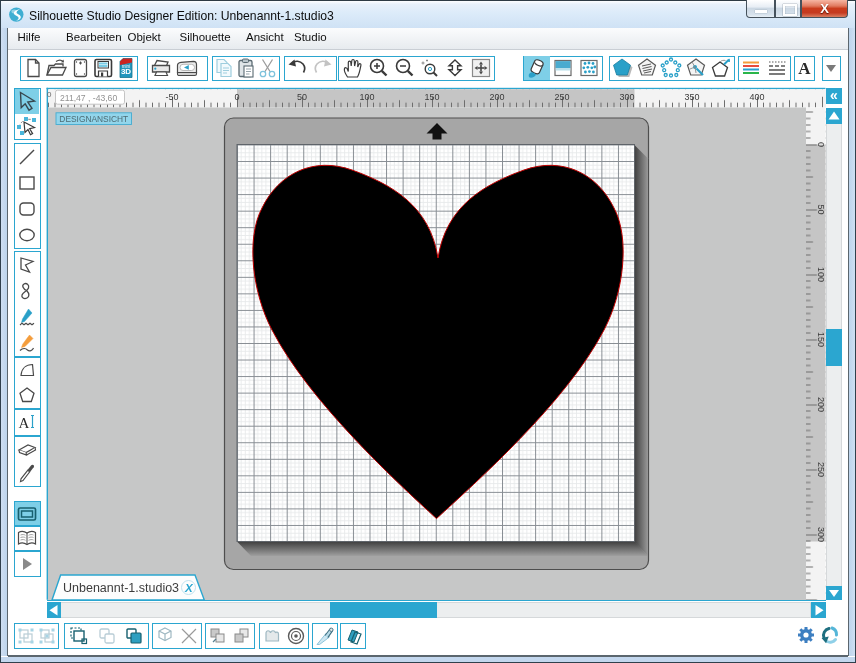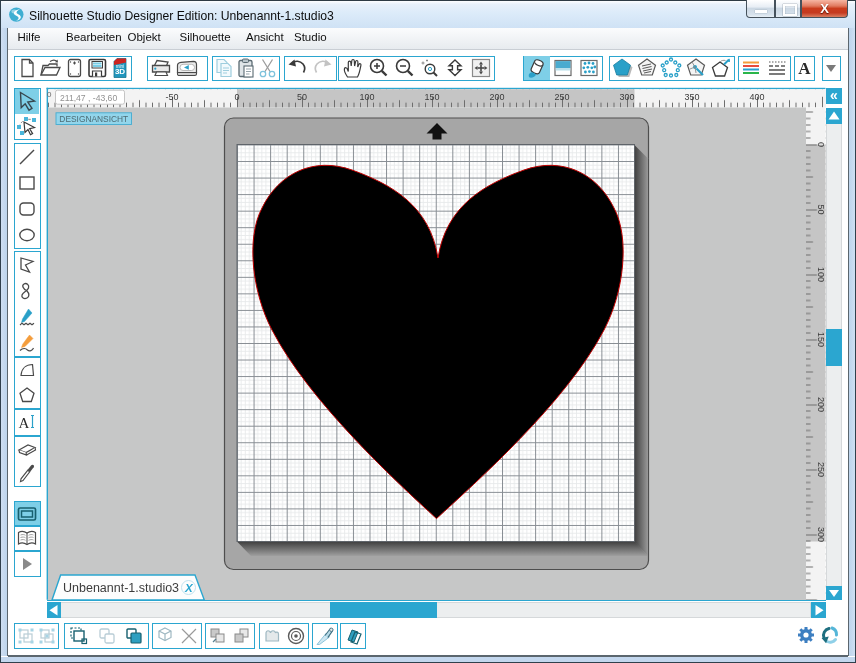--- a/index.html
+++ b/index.html
@@ -89,21 +89,21 @@
 
 <div class="abs" id="menubar">
   <span class="mi" style="left:9.5px">Hilfe</span>
   <span class="mi" style="left:58px">Bearbeiten</span>
   <span class="mi" style="left:119.5px">Objekt</span>
   <span class="mi" style="left:171.5px">Silhouette</span>
   <span class="mi" style="left:238px">Ansicht</span>
   <span class="mi" style="left:286px">Studio</span>
 </div>
 
-<div class="tg top" style="left:14px;width:118px">
+<div class="tg top" style="left:20px;width:118px">
  <div class="cell26">
       <svg width="22" height="22" viewBox="0 0 22 22">
         <path d="M6 2.5 H13.5 L17 6 V19.5 H6 Z" fill="#fff" stroke="#4a4a4a" stroke-width="1.3"></path>
         <path d="M13.5 2.5 V6 H17" fill="none" stroke="#4a4a4a" stroke-width="1.3"></path>
       </svg>
     </div>
  <div class="cell26">
       <svg width="24" height="22" viewBox="0 0 24 22">
         <path d="M3 18 L5 8.5 H10 L11.5 7 H19 V9.5" fill="none" stroke="#4a4a4a" stroke-width="1.3"></path>
         <path d="M3 18 L7 10.5 H22 L18.5 18 Z" fill="#fff" stroke="#4a4a4a" stroke-width="1.3"></path>

